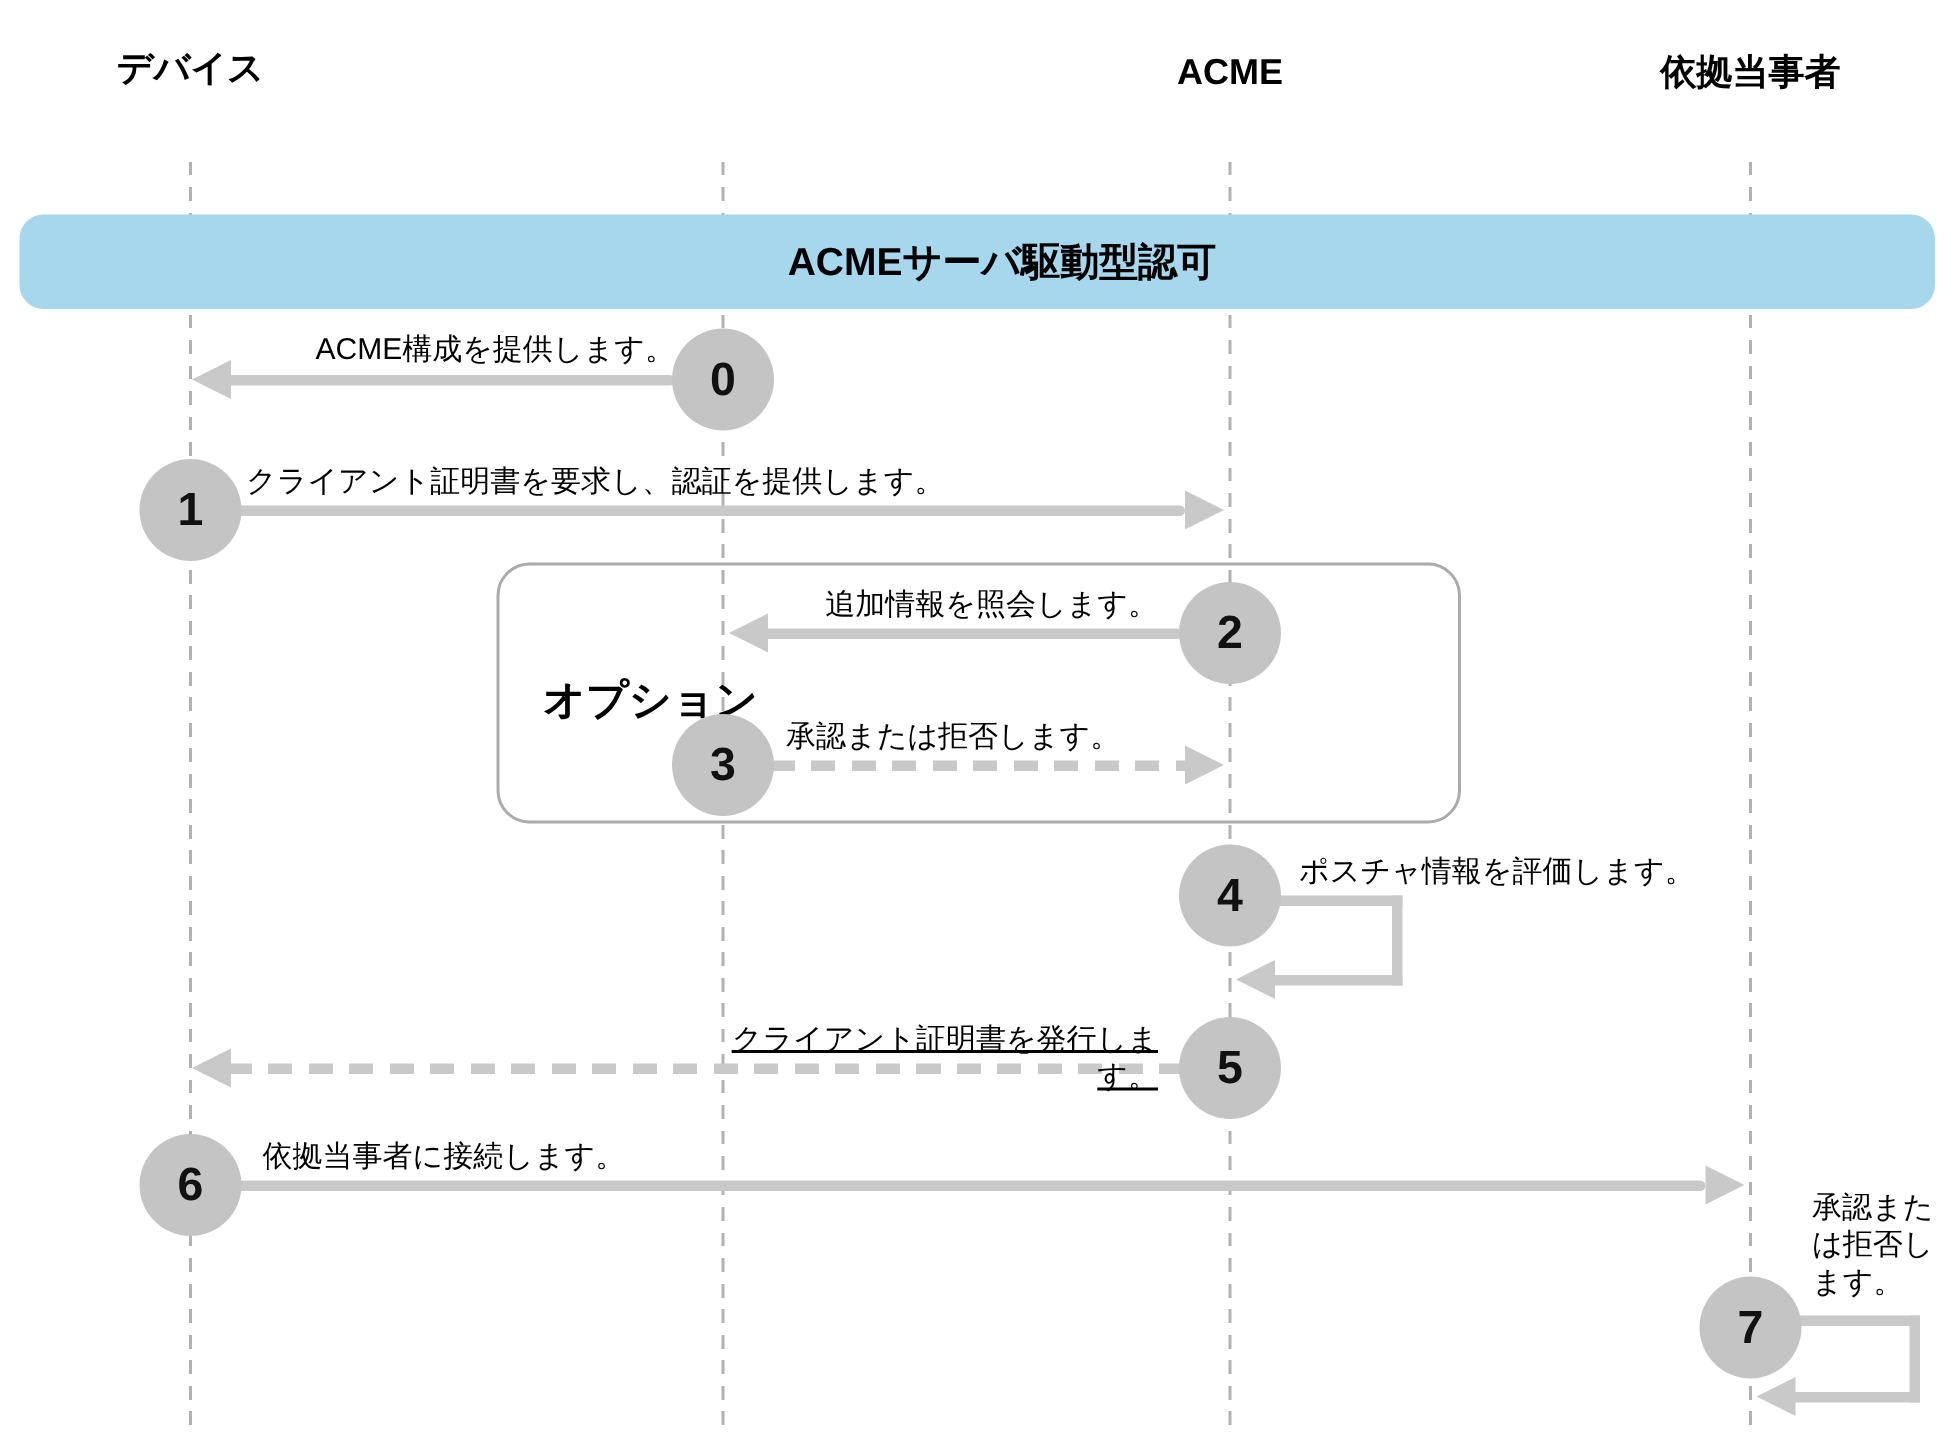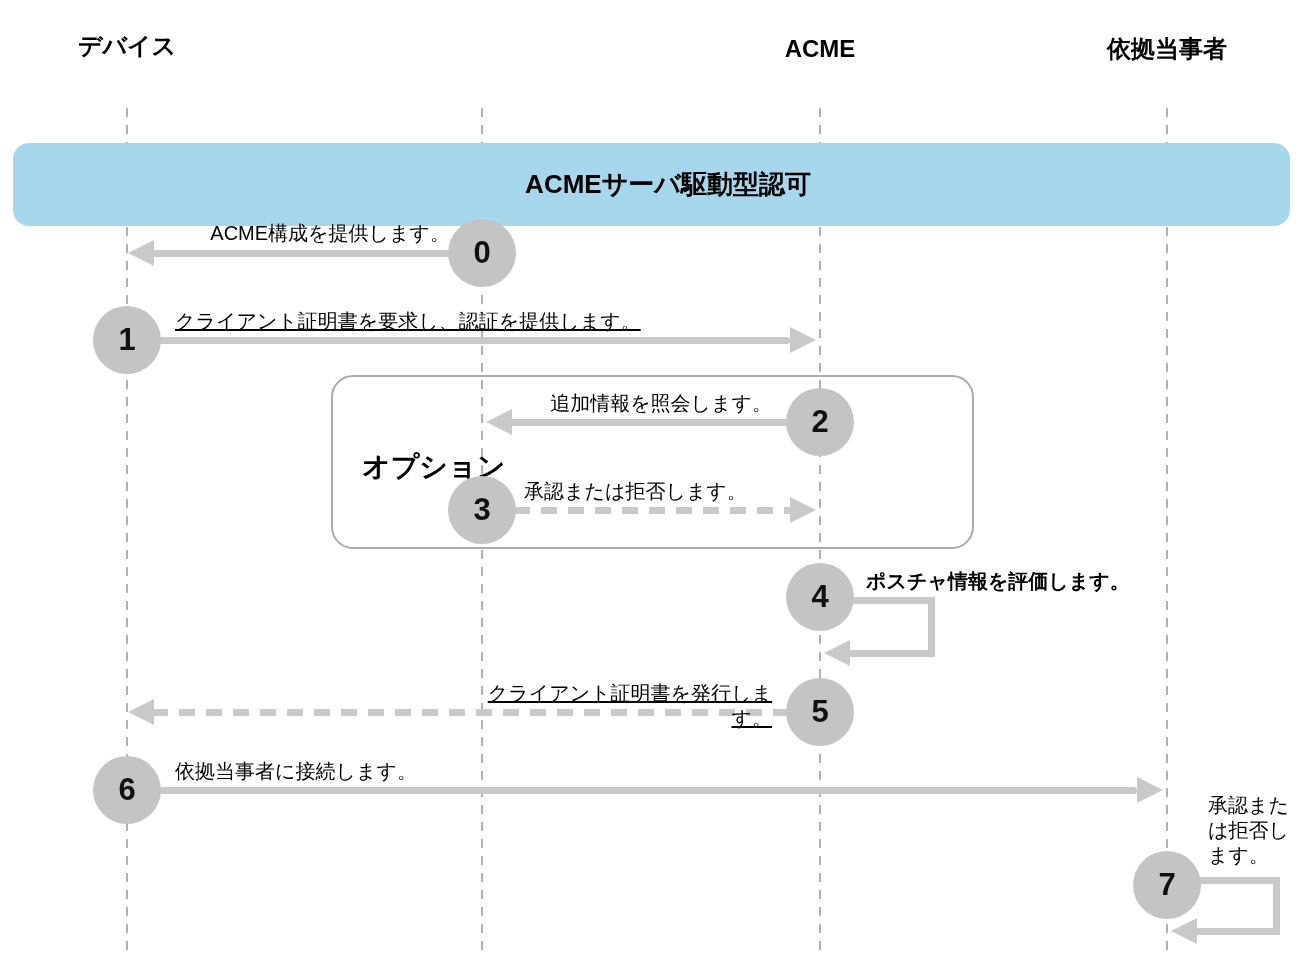--- a/index.html
+++ b/index.html
@@ -14,21 +14,21 @@
   html,body{background:#fff;}
   body{font-family:"Liberation Sans","DejaVu Sans",sans-serif;color:var(--text);}
   .stage{position:relative;width:1303px;height:963px;background:#fff;overflow:hidden;border-radius:15px;}
 
   .actor{position:absolute;transform:translateX(-50%);font-size:24px;font-weight:600;
          text-align:center;white-space:pre-line;line-height:1.3;color:var(--text);}
 
   .lifeline{position:absolute;width:2px;top:108px;height:850px;
     background:repeating-linear-gradient(to bottom,var(--lifeline) 0 9px,transparent 9px 17px);}
 
-  .banner{position:absolute;left:13px;top:143px;width:1277px;height:83px;border-radius:16px;
+  .banner{position:absolute;left:13px;top:143px;width:1277px;height:63px;border-radius:16px;
           background:var(--banner-bg);display:flex;align-items:center;justify-content:center;padding-left:33px;}
   .banner-title{font-size:26px;font-weight:600;color:var(--text);}
 
   .num-circle{position:absolute;width:68px;height:68px;border-radius:50%;background:var(--circle);
               display:flex;align-items:center;justify-content:center;
               font-size:31px;font-weight:600;color:#111;z-index:3;}
 
   .msg{position:absolute;font-size:20px;line-height:1.25;color:var(--text);z-index:2;}
 
   .arrow-line{position:absolute;height:7px;background:var(--arrow);border-radius:4px;z-index:1;}
@@ -59,39 +59,39 @@
 
   <div class="banner">
     <span class="banner-title">ACMEサーバ駆動型認可</span>
   </div>
 
   <div class="msg" style="left:150px;top:221px;width:300px;text-align:right;">ACME構成を提供します。</div>
   <div class="head left" style="left:128px;top:240px;"></div>
   <div class="arrow-line" style="left:150px;top:250px;width:300px;"></div>
   <div class="num-circle" style="left:448px;top:219px;">0</div>
 
-  <div class="msg" style="left:175px;top:309px;text-decoration:underline;">クライアント証明書を要求し、認証を提供します。</div>
+  <div class="msg" style="left:164px;top:309px;">クライアント証明書を要求し、認証を提供します。</div>
   <div class="arrow-line" style="left:158px;top:337px;width:632px;"></div>
   <div class="head right" style="left:790px;top:327px;"></div>
   <div class="num-circle" style="left:93px;top:306px;">1</div>
 
   <div class="group-box"></div>
   <div class="group-label">オプション</div>
 
   <div class="msg" style="left:500px;top:391px;width:272px;text-align:right;">追加情報を照会します。</div>
   <div class="head left" style="left:486px;top:409px;"></div>
   <div class="arrow-line" style="left:508px;top:419px;width:280px;"></div>
   <div class="num-circle" style="left:786px;top:388px;">2</div>
 
   <div class="msg" style="left:524px;top:479px;">承認または拒否します。</div>
   <div class="arrow-line dashed" style="left:514px;top:507px;width:276px;"></div>
   <div class="head right" style="left:790px;top:497px;"></div>
   <div class="num-circle" style="left:448px;top:476px;">3</div>
 
-  <div class="msg" style="left:866px;top:569px;font-weight:bold;">ポスチャ情報を評価します。</div>
+  <div class="msg" style="left:866px;top:569px;">ポスチャ情報を評価します。</div>
   <div class="loop" style="left:848px;top:597px;width:87px;height:60px;"></div>
   <div class="head left" style="left:824px;top:640px;"></div>
   <div class="num-circle" style="left:786px;top:563px;">4</div>
 
   <div class="msg" style="left:450px;top:681px;width:322px;text-align:right;text-decoration:underline;">クライアント証明書を発行します。</div>
   <div class="head left" style="left:128px;top:699px;"></div>
   <div class="arrow-line dashed" style="left:152px;top:709px;width:636px;"></div>
   <div class="num-circle" style="left:786px;top:678px;">5</div>
 
   <div class="msg" style="left:175px;top:759px;">依拠当事者に接続します。</div>

